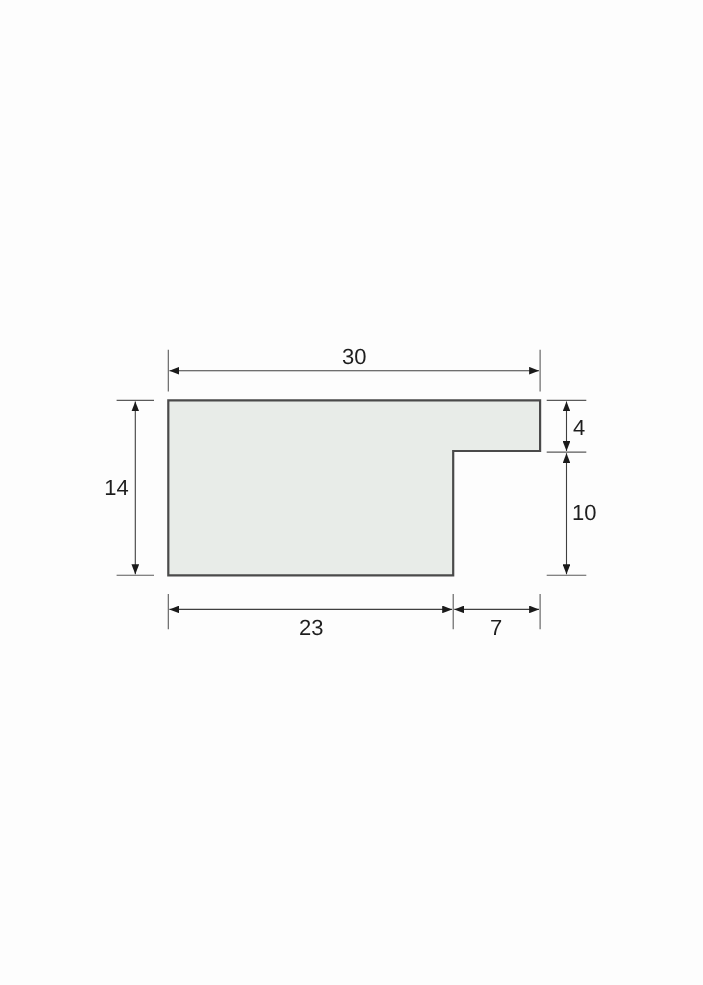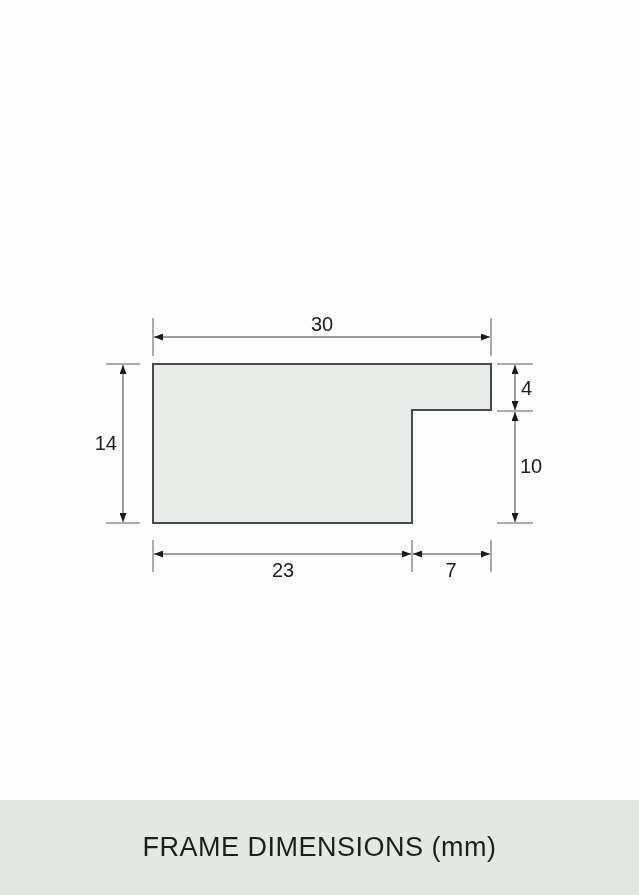--- a/index.html
+++ b/index.html
@@ -107,17 +107,14 @@
       </g>
 
       <g>
         <line class="ext-line" x1="491" y1="540" x2="491" y2="572"></line>
         <line class="dim-line" x1="413" y1="554" x2="490" y2="554" marker-start="url(#arrow)" marker-end="url(#arrow)"></line>
         <text class="dim-label" x="451" y="577" text-anchor="middle">7</text>
       </g>
     </svg>
   </div>
 
-  <div class="caption-bar">
-    <div class="caption-text">FRAME DIMENSIONS (mm)</div>
-  </div>
 
 </div>
 
 </body></html>

